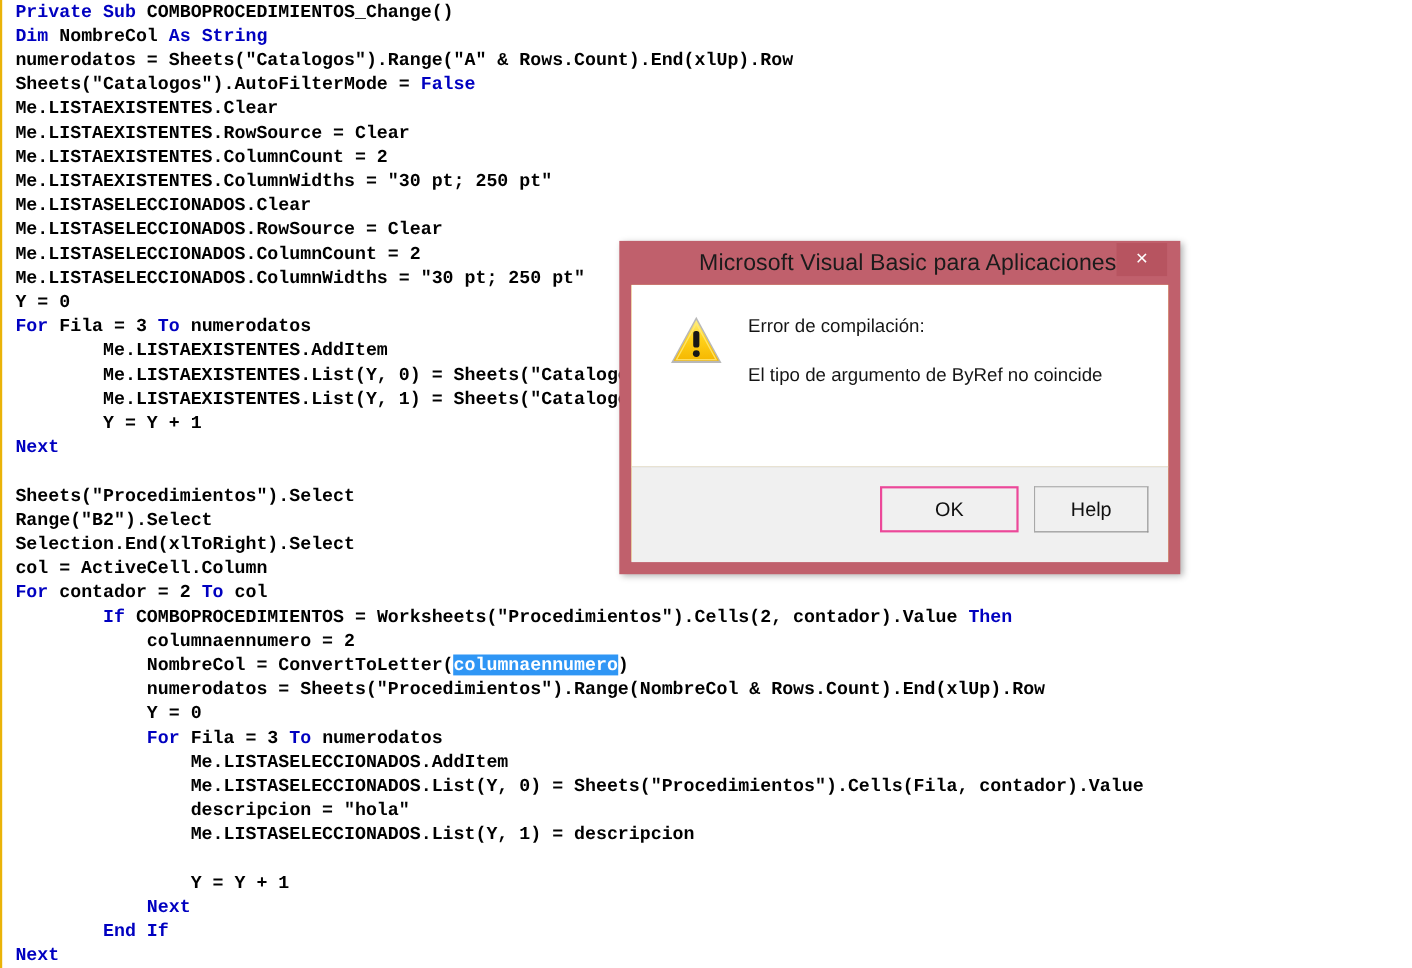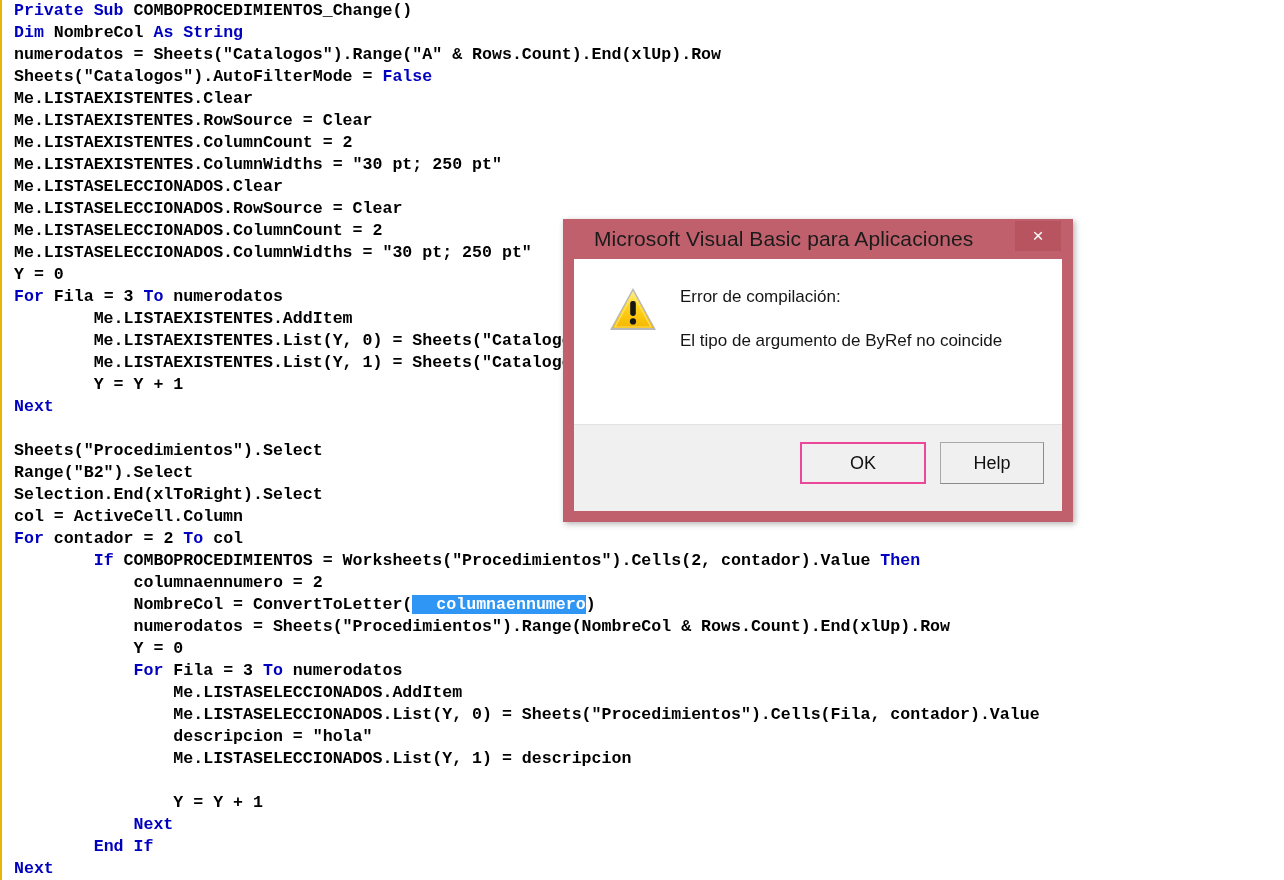--- a/index.html
+++ b/index.html
@@ -41,41 +41,40 @@
     letter-spacing: 0px;
   }
   .ln {
     height: 22px;
     white-space: pre;
   }
   .kw { color: #0000c0; }
   .sel {
     background: #2f96f5;
     color: #ffffff;
-    padding-left: 24px;
   }
 
   
   #vba-dialog {
     position: absolute;
     left: 563px;
     top: 219px;
     width: 510px;
     height: 303px;
     background: #c0606c;
     box-sizing: border-box;
     box-shadow: 2px 2px 6px rgba(0,0,0,0.30);
     z-index: 50;
   }
   #dialog-titlebar {
     position: relative;
     height: 40px;
     display: flex;
     align-items: center;
-    justify-content: space-between;
+    justify-content: flex-end;
   }
   #dialog-title {
     color: #1b1b1b;
     font-size: 21px;
     font-family: "Liberation Sans", sans-serif;
     padding-left: 31px;
     letter-spacing: 0.1px;
     white-space: nowrap;
   }
   #dialog-close {

